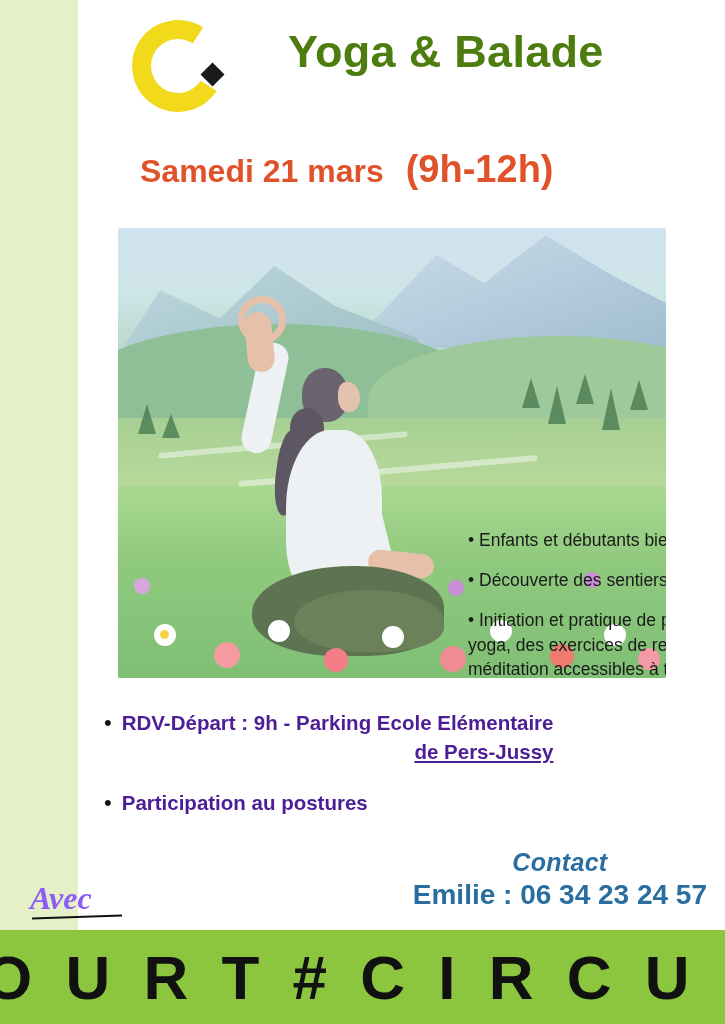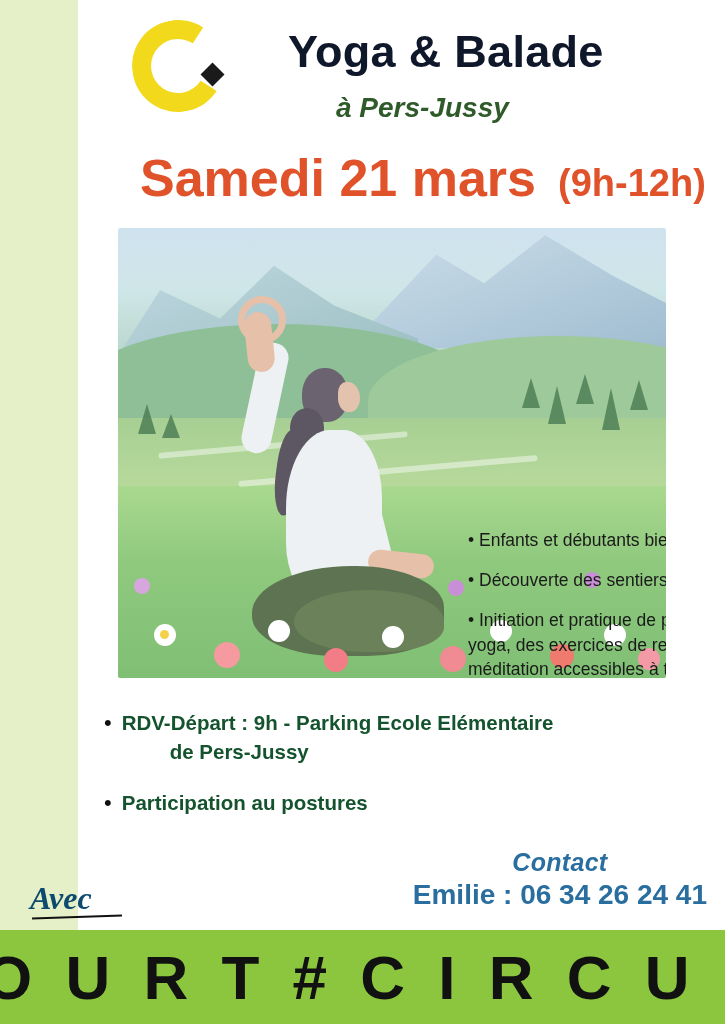--- a/index.html
+++ b/index.html
@@ -70,42 +70,42 @@
     background: #1a1a1a;
     transform: rotate(45deg);
   }
 
   .title-main {
     position: absolute;
     left: 210px;
     top: 18px;
     font-size: 45px;
     font-weight: bold;
-    color: #0f172a;
+    color: #4d7c0f;
     letter-spacing: 0.3px;
     white-space: nowrap;
   }
   .title-sub {
     position: absolute;
     left: 258px;
     top: 84px;
     font-size: 28px;
     font-style: italic;
     font-weight: bold;
     color: #2f5a2a;
     white-space: nowrap;
   }
   .date-line {
     position: absolute;
     left: 62px;
     top: 140px;
     white-space: nowrap;
   }
   .date-line .date {
-    font-size: 52px;
+    font-size: 32px;
     font-weight: bold;
     color: #e0522a;
   }
   .date-line .time {
     font-size: 38px;
     font-weight: bold;
     color: #e0522a;
     margin-left: 22px;
   }
 
@@ -268,26 +268,28 @@
   .lower-item .dot {
     font-size: 22px;
     line-height: 1;
     margin-right: 10px;
     color: #111;
     padding-top: 4px;
   }
   .lower-item .txt {
     font-size: 20.5px;
     font-weight: bold;
-    color: #14532d;
+    color: #4c1d95;
     line-height: 1.42;
+    text-align: right;
   }
   .lower-item .txt .l2 {
     display: block;
     margin-left: 48px;
+    text-decoration: underline;
   }
 
   
   .contact {
     position: absolute;
     right: 18px;
     top: 848px;
     text-align: center;
     color: #2a6ea0;
   }
@@ -306,21 +308,21 @@
 
   
   .avec {
     position: absolute;
     left: 30px;
     top: 880px;
     font-family: "Liberation Serif", serif;
     font-style: italic;
     font-weight: bold;
     font-size: 32px;
-    color: #0c4a6e;
+    color: #8b5cf6;
   }
   .avec::after {
     content: "";
     position: absolute;
     left: 2px;
     top: 36px;
     width: 90px;
     height: 2px;
     background: #111;
     transform: rotate(-2deg);
@@ -353,21 +355,20 @@
 <div class="poster">
 
   <div class="left-band"></div>
 
   <div class="header">
     <div class="logo-c">
       <div class="ring"></div>
       <div class="dot"></div>
     </div>
     <div class="title-main">Yoga &amp; Balade</div>
-    <div class="title-sub">à Pers-Jussy</div>
     <div class="date-line">
       <span class="date">Samedi 21 mars</span><span class="time">(9h-12h)</span>
     </div>
   </div>
 
   <div class="illus">
     <div class="mtn mtn1"></div>
     <div class="mtn mtn2"></div>
     <div class="hill hill1"></div>
     <div class="hill hill2"></div>
@@ -433,21 +434,21 @@
     <div class="lower-item">
       <span class="dot">•</span>
       <span class="txt">
         <span>Participation au postures</span>
       </span>
     </div>
   </div>
 
   <div class="contact">
     <div class="c-label">Contact</div>
-    <div class="c-value">Emilie : 06 34 26 24 41</div>
+    <div class="c-value">Emilie : 06 34 23 24 57</div>
   </div>
 
   <div class="avec">Avec</div>
 
   <div class="footer">
     <div class="brand">C O U R T # C I R C U I T</div>
   </div>
 
 </div>
 

